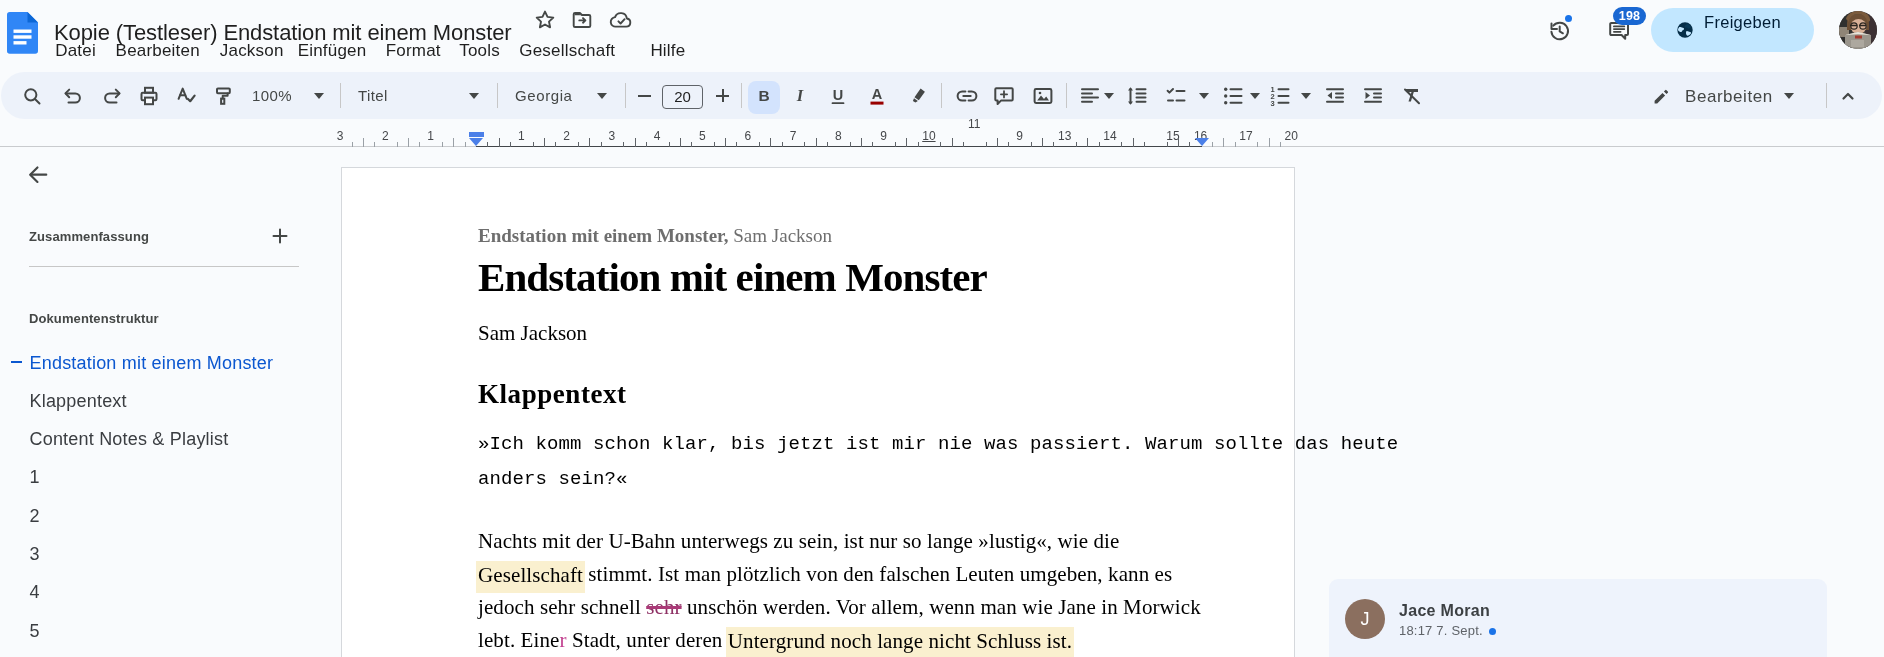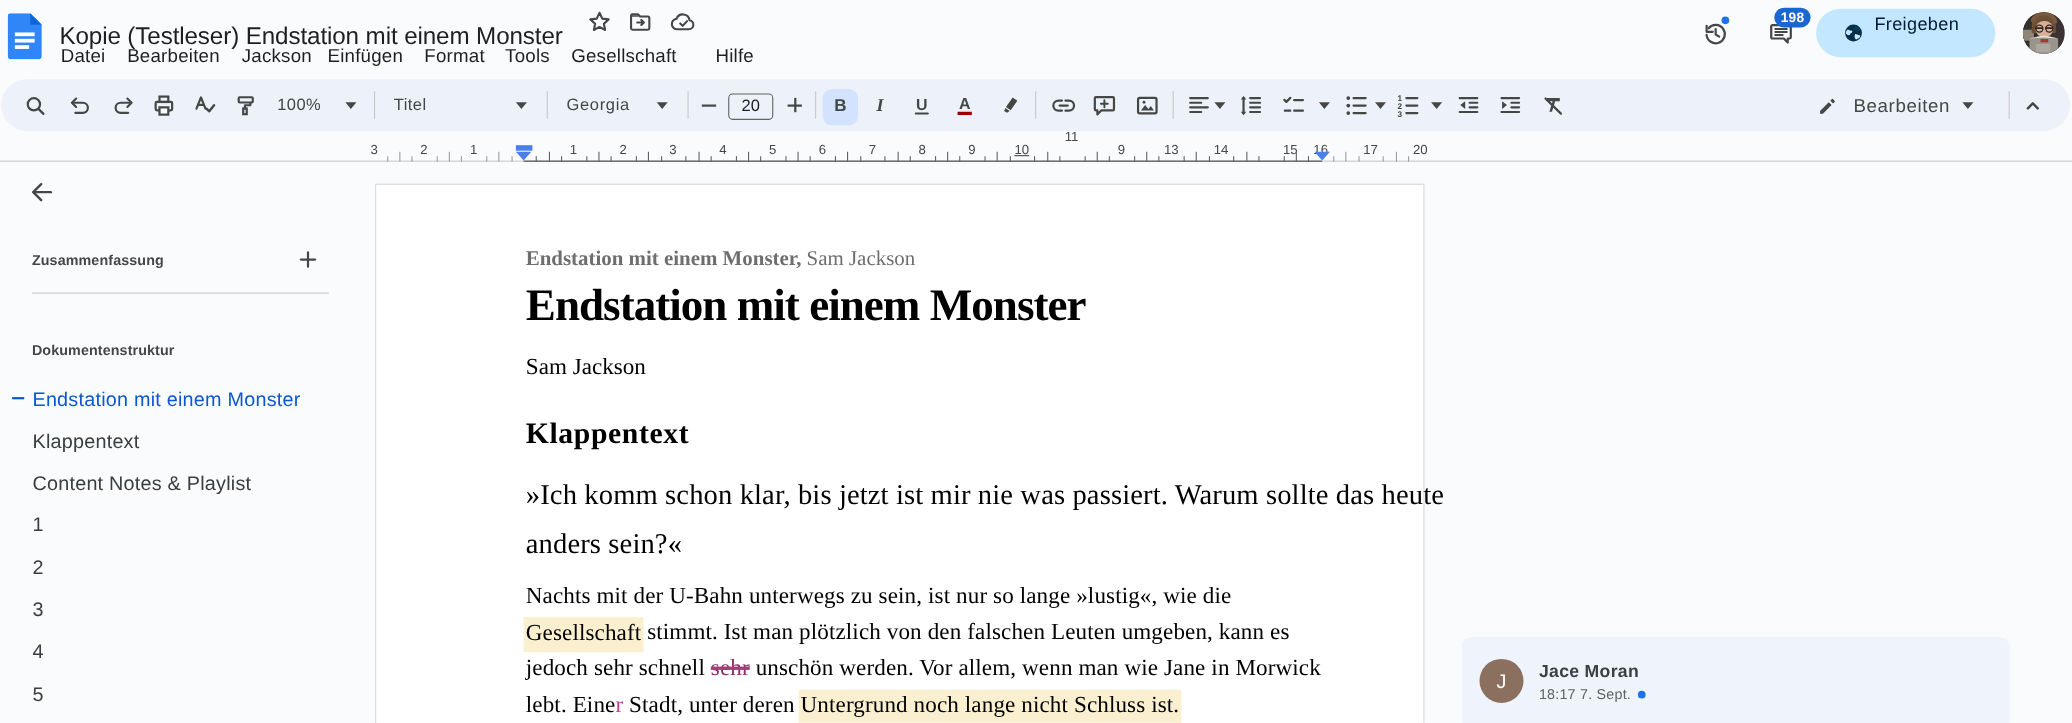--- a/index.html
+++ b/index.html
@@ -315,18 +315,18 @@
 <div class="ab" style="left:29.5px;top:467.4px;font-size:18px;letter-spacing:0.2px;color:#3a3d41;line-height:20px;">1</div>
 <div class="ab" style="left:29.5px;top:505.70000000000005px;font-size:18px;letter-spacing:0.2px;color:#3a3d41;line-height:20px;">2</div>
 <div class="ab" style="left:29.5px;top:544.0px;font-size:18px;letter-spacing:0.2px;color:#3a3d41;line-height:20px;">3</div>
 <div class="ab" style="left:29.5px;top:582.3px;font-size:18px;letter-spacing:0.2px;color:#3a3d41;line-height:20px;">4</div>
 <div class="ab" style="left:29.5px;top:620.6px;font-size:18px;letter-spacing:0.2px;color:#3a3d41;line-height:20px;">5</div>
 <div class="ab" style="left:340.5px;top:166.8px;width:954px;height:520px;background:#fff;border:1px solid #d5d8dc;box-sizing:border-box;"></div>
 <div class="ab" style="left:478px;top:226.2px;font-family:'Liberation Serif',serif;font-size:19px;line-height:20px;color:#6e6e6e;"><b>Endstation mit einem Monster,</b> Sam Jackson</div>
 <div class="ab" style="left:478px;top:256px;font-family:'Liberation Serif',serif;font-size:41px;font-weight:bold;letter-spacing:-0.9px;line-height:42px;color:#000;">Endstation mit einem Monster</div>
 <div class="ab" style="left:478px;top:322.3px;font-family:'Liberation Serif',serif;font-size:21px;line-height:22px;color:#000;">Sam Jackson</div>
 <div class="ab" style="left:478px;top:379.9px;font-family:'Liberation Serif',serif;font-size:27px;font-weight:bold;letter-spacing:0.55px;line-height:28px;color:#000;">Klappentext</div>
-<div class="ab" style="left:478px;top:426.9px;font-family:Liberation Serif, serif;font-size:26px;line-height:45px;letter-spacing:0.1px;color:#000;">»Ich komm schon klar, bis jetzt ist mir nie was passiert. Warum sollte das heute<br>anders sein?«</div>
+<div class="ab" style="left:478px;top:426.9px;font-family:Liberation Mono, monospace;font-size:19px;line-height:35px;letter-spacing:0.1px;color:#000;">»Ich komm schon klar, bis jetzt ist mir nie was passiert. Warum sollte das heute<br>anders sein?«</div>
 <div class="ab" style="left:478px;top:525.4px;font-family:'Liberation Serif',serif;font-size:21px;line-height:33px;letter-spacing:0.1px;color:#000;">Nachts mit der U-Bahn unterwegs zu sein, ist nur so lange »lustig«, wie die<br><span style="background:#faf0cf;padding:1.5px 2px 7px 2px;margin:0 -2px;">Gesellschaft</span> stimmt. Ist man plötzlich von den falschen Leuten umgeben, kann es<br>jedoch sehr schnell <span style="color:#8d3064;text-decoration:line-through;text-decoration-thickness:3px;text-decoration-color:#ab3a78;">sehr</span> unschön werden. Vor allem, wenn man wie Jane in Morwick<br>lebt. Eine<span style="color:#c2408f;">r</span> Stadt, unter deren <span style="background:#faf0cf;padding:1.5px 2px 7px 2px;margin:0 -2px;">Untergrund noch lange nicht Schluss ist.</span></div>
 <div class="ab" style="left:1329px;top:579px;width:498px;height:110px;border-radius:9px;background:#eef3fc;"></div>
 <div class="ab" style="left:1345px;top:598.5px;width:40px;height:40px;border-radius:50%;background:#8b6f5f;color:#fff;text-align:center;line-height:40px;font-size:18px;">J</div>
 <div class="ab" style="left:1399px;top:603px;font-size:16px;font-weight:bold;color:#3c4043;letter-spacing:0.3px;line-height:16px;">Jace Moran</div>
 <div class="ab" style="left:1399px;top:624px;font-size:13px;color:#5f6368;letter-spacing:0.2px;line-height:13px;">18:17 7. Sept.</div>
 <div class="ab" style="left:1489px;top:628px;width:7px;height:7px;border-radius:50%;background:#1a73e8;"></div>
 </body></html>

